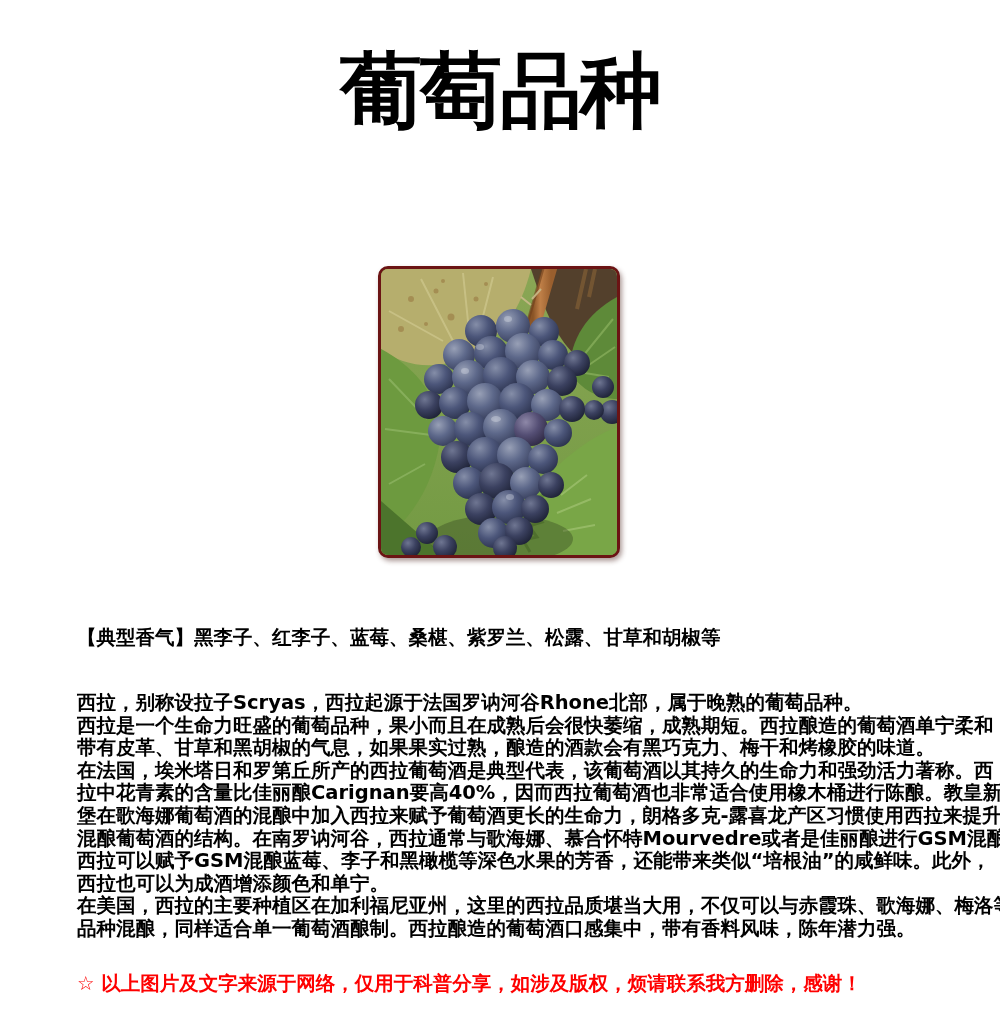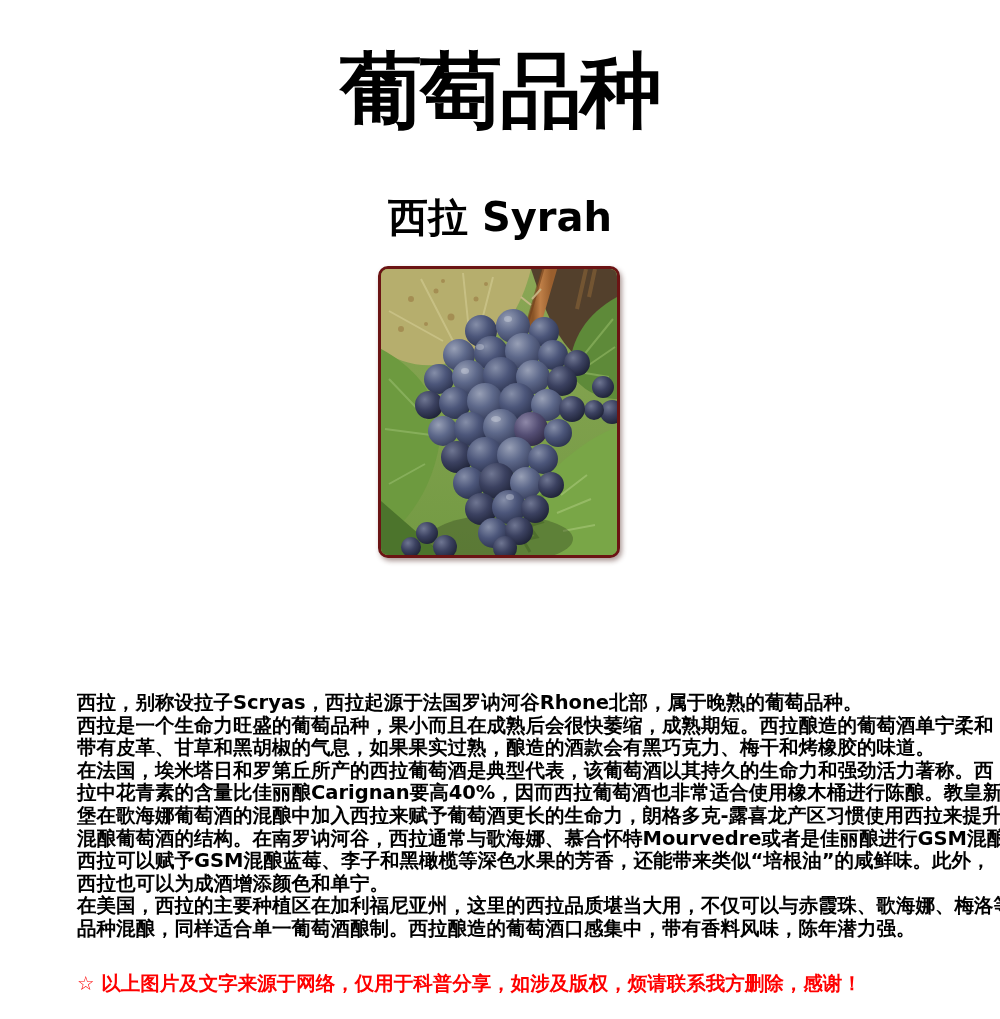--- a/index.html
+++ b/index.html
@@ -66,21 +66,20 @@
     white-space: nowrap;
   }
 </style>
 </head>
 <body>
 
 <div class="page">
 
   <div class="title">葡萄品种</div>
 
-  <div class="subtitle">西拉 Syrah</div>
 
   <div class="photo-frame">
     <svg viewBox="0 0 236 286" xmlns="http://www.w3.org/2000/svg">
       <defs>
         <linearGradient id="bg" x1="0" y1="0" x2="0" y2="1">
           <stop offset="0" stop-color="#8aa655"></stop>
           <stop offset="1" stop-color="#739a43"></stop>
         </linearGradient>
         <linearGradient id="stemG" x1="0" y1="0" x2="1" y2="0">
           <stop offset="0" stop-color="#8a5426"></stop>
@@ -195,20 +194,23 @@
         <ellipse cx="127" cy="50" rx="4" ry="3"></ellipse>
           <ellipse cx="99" cy="78" rx="4" ry="3"></ellipse>
         <ellipse cx="115" cy="150" rx="5" ry="3"></ellipse>
           <ellipse cx="129" cy="228" rx="4" ry="3"></ellipse>
         <ellipse cx="84" cy="102" rx="4" ry="3"></ellipse>
       </g>
     </svg>
   </div>
 
   <div class="info">
+    <div>
+      <span>【典型香气】</span><span>黑李子、红李子、蓝莓、桑椹、紫罗兰、松露、甘草和胡椒等</span>
+    </div>
   </div>
 
   <div class="body-text">
     <div>西拉，别称设拉子Scryas，西拉起源于法国罗讷河谷Rhone北部，属于晚熟的葡萄品种。</div>
     <div>西拉是一个生命力旺盛的葡萄品种，果小而且在成熟后会很快萎缩，成熟期短。西拉酿造的葡萄酒单宁柔和，</div>
     <div>带有皮革、甘草和黑胡椒的气息，如果果实过熟，酿造的酒款会有黑巧克力、梅干和烤橡胶的味道。</div>
     <div>在法国，埃米塔日和罗第丘所产的西拉葡萄酒是典型代表，该葡萄酒以其持久的生命力和强劲活力著称。西</div>
     <div>拉中花青素的含量比佳丽酿Carignan要高40%，因而西拉葡萄酒也非常适合使用橡木桶进行陈酿。教皇新</div>
     <div>堡在歌海娜葡萄酒的混酿中加入西拉来赋予葡萄酒更长的生命力，朗格多克-露喜龙产区习惯使用西拉来提升</div>
     <div>混酿葡萄酒的结构。在南罗讷河谷，西拉通常与歌海娜、慕合怀特Mourvedre或者是佳丽酿进行GSM混酿。</div>

